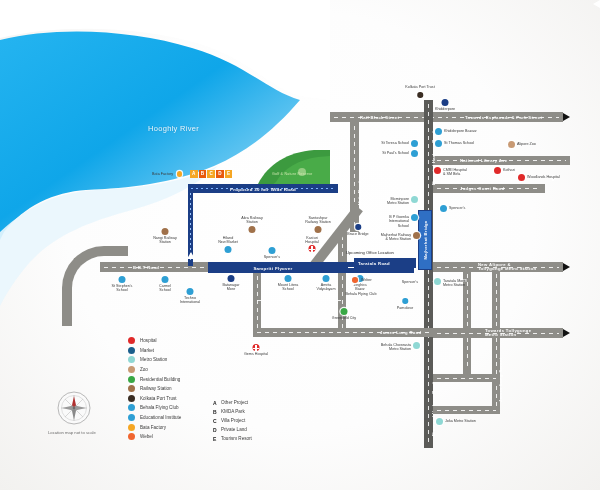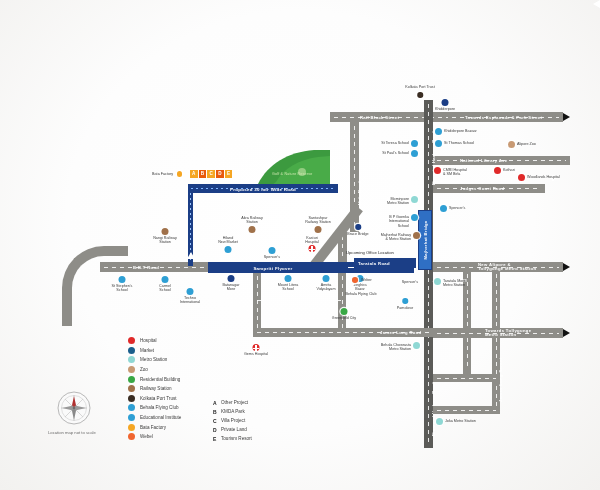--- a/index.html
+++ b/index.html
@@ -139,20 +139,40 @@
   }
   .upcoming{
     position:absolute;font-size:4.2px;color:#2a2a2a;white-space:nowrap;
   }
 </style>
 </head>
 <body>
 
 <div id="map-root">
 
+  <div class="river">
+    <svg width="330" height="310" viewBox="0 0 330 310">
+      <defs>
+        <linearGradient id="rg" x1="0" y1="0" x2="1" y2="1">
+          <stop offset="0%" stop-color="#25b4f0"></stop>
+          <stop offset="45%" stop-color="#0fa6e9"></stop>
+          <stop offset="100%" stop-color="#bfe8fa"></stop>
+        </linearGradient>
+      </defs>
+      <path d="M0,38 C60,24 140,26 200,44 C250,60 268,86 300,96
+               L330,100 L330,0 L0,0 Z" fill="#ffffff"></path>
+      <path d="M0,40 C58,26 132,30 192,48 C246,64 266,90 300,100
+               C276,128 250,150 214,166 C170,184 130,188 86,190
+               C54,192 24,206 4,232 L0,240 Z" fill="url(#rg)"></path>
+      <path d="M0,232 C30,204 60,192 96,190 C140,188 176,184 218,166
+               C196,186 168,200 132,210 C96,220 58,232 30,262
+               C16,278 6,294 0,306 Z" fill="#e9f6fd" opacity=".9"></path>
+    </svg>
+    <div class="river-label">Hooghly River</div>
+  </div>
 
   <div class="park">
     <svg width="72" height="40" viewBox="0 0 72 40">
       <path d="M0,36 C10,16 30,4 56,2 L72,2 L72,40 L0,40 Z" fill="#3c9a3f"></path>
       <path d="M18,34 C26,20 40,12 60,9 L72,8 L72,40 L10,40 Z" fill="#49ab48"></path>
       <circle cx="44" cy="24" r="4" fill="#cfe8b0" opacity=".55"></circle>
     </svg>
   </div>
   <div class="park-label">Golf &amp; Nature Reserve</div>
 

